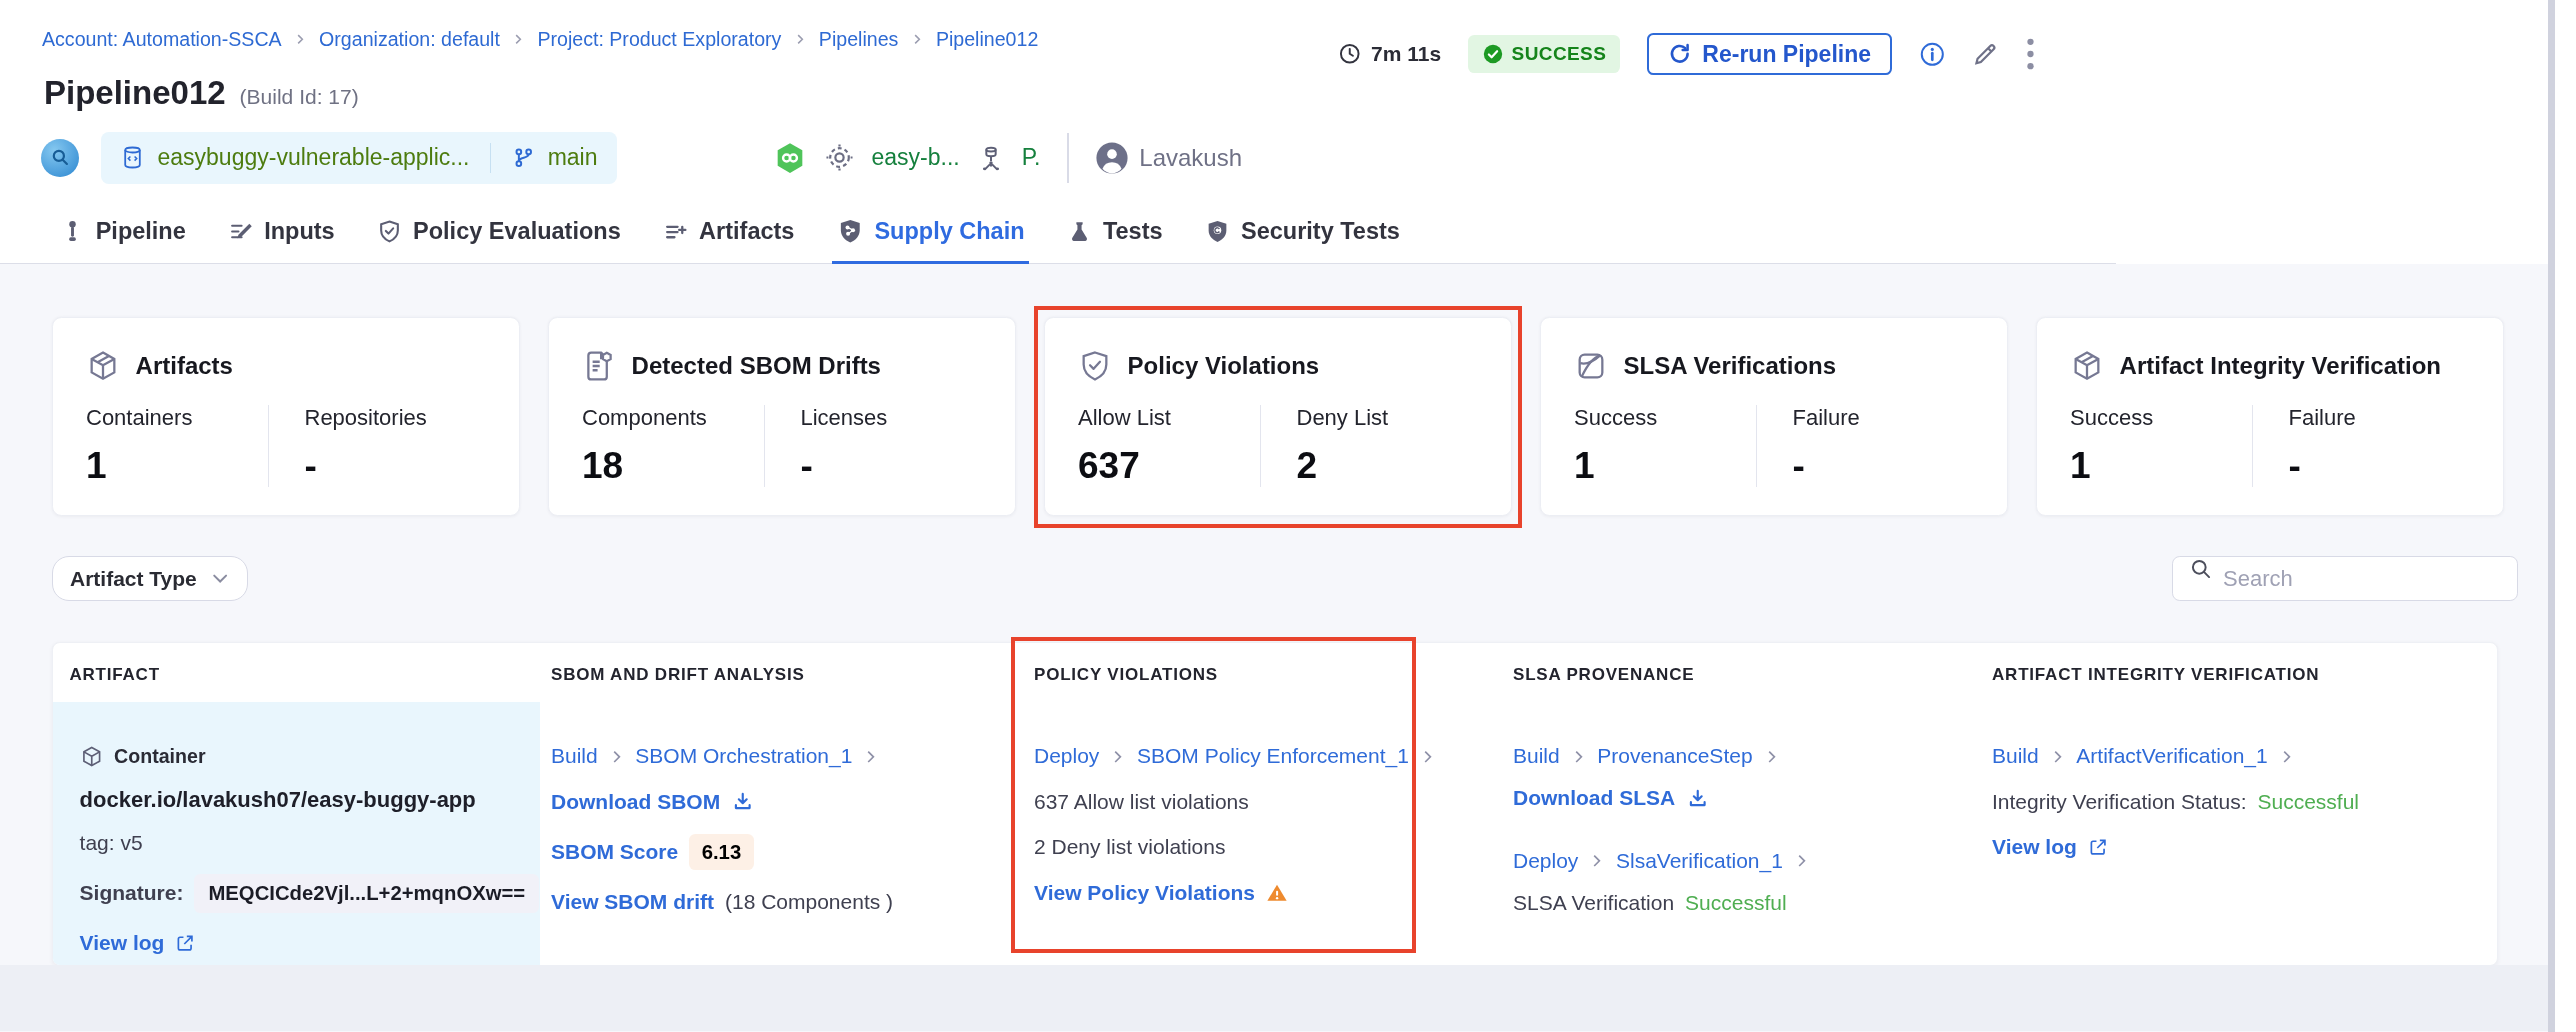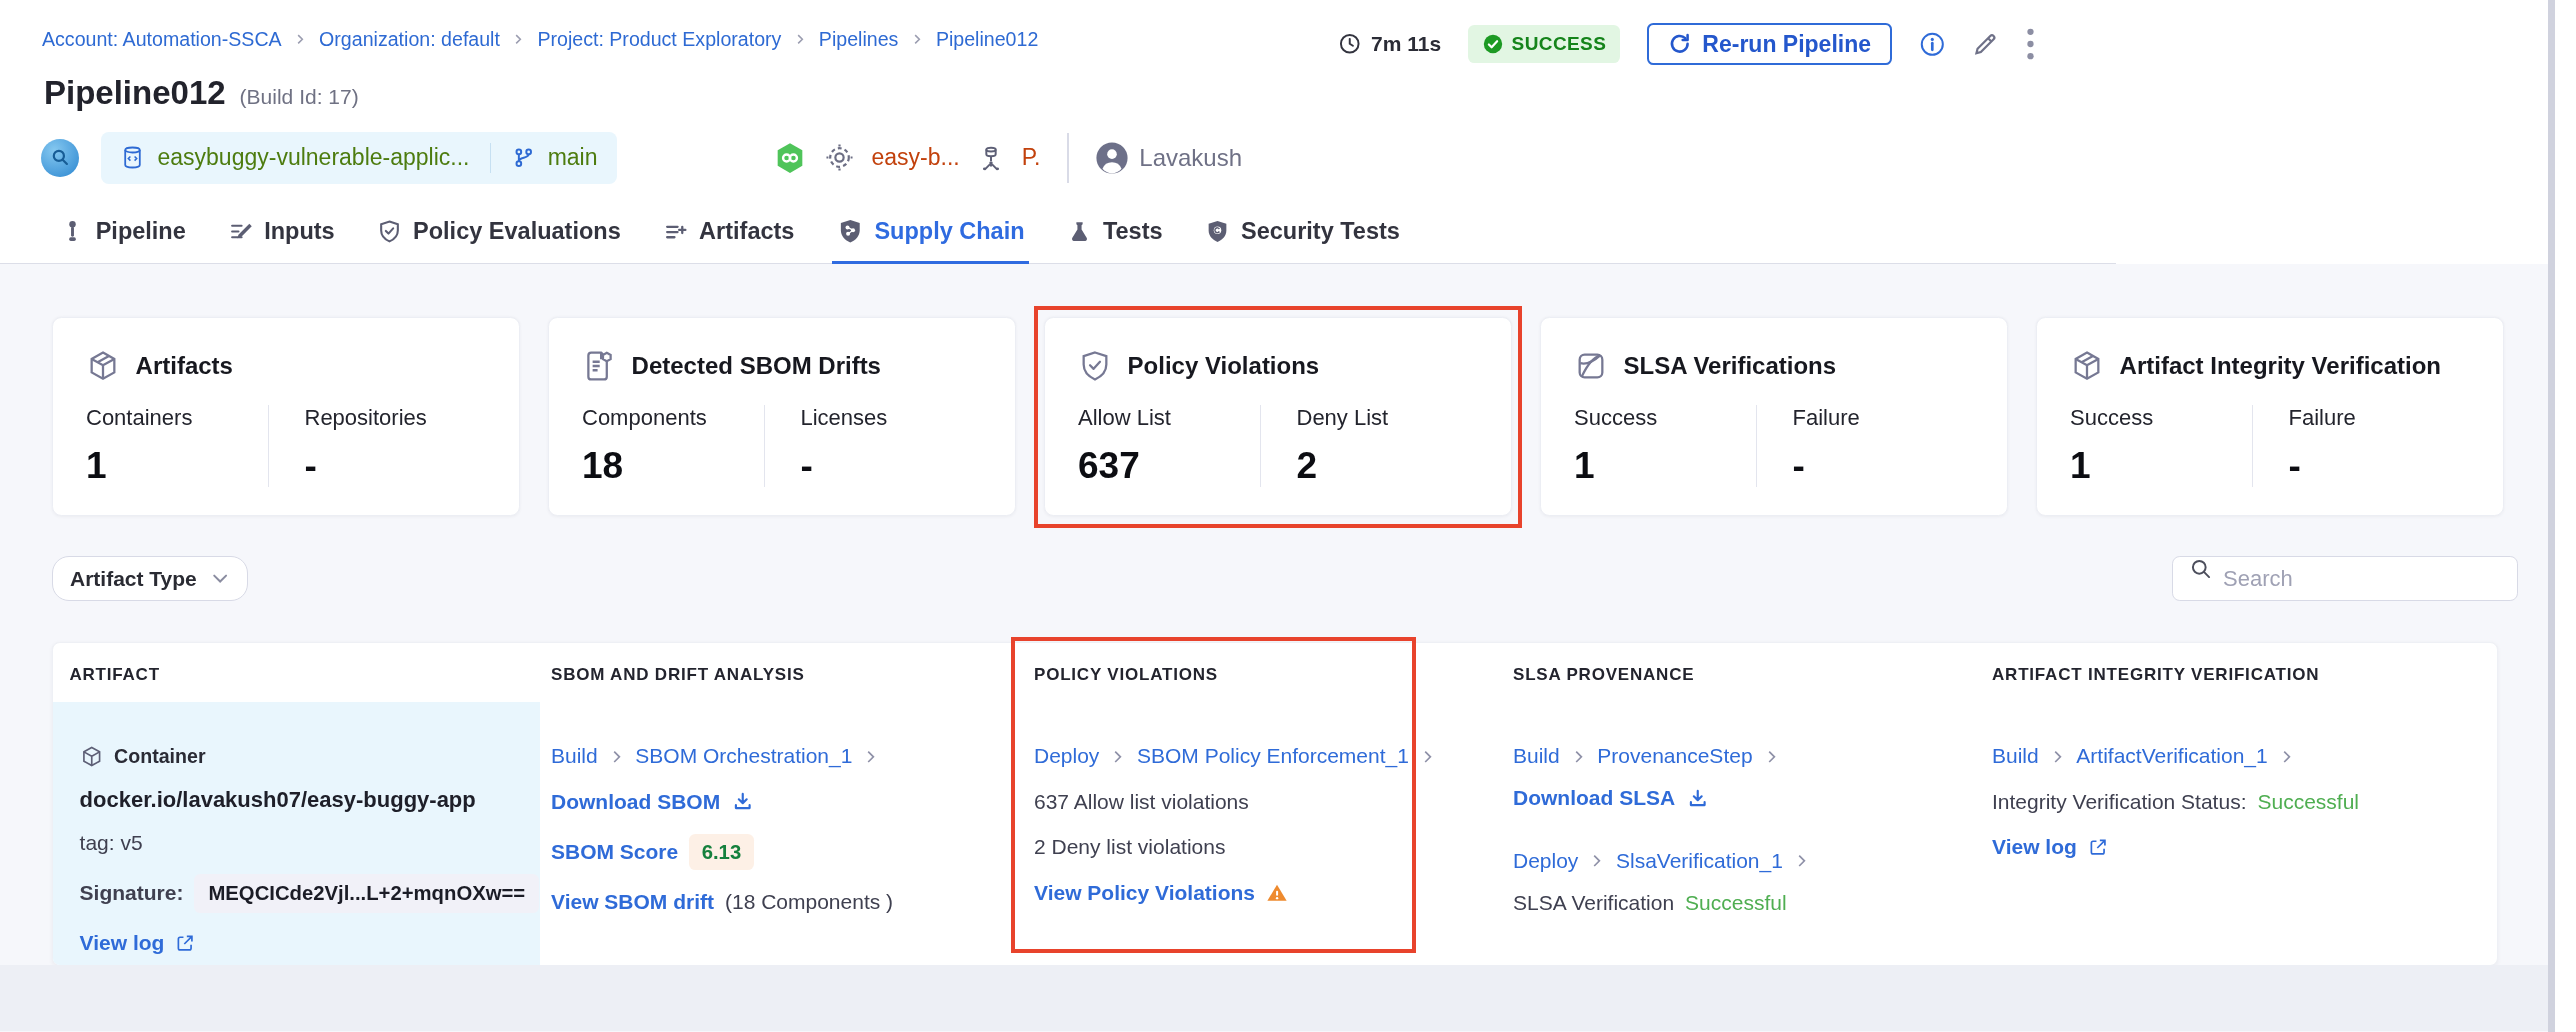--- a/index.html
+++ b/index.html
@@ -12,35 +12,35 @@
     color:#1e1f29;
   }
   svg { display:block; }
 
   
   .topbar { position:absolute; top:0; left:0; width:2116px; height:264px; background:#fff; border-bottom:1.6px solid #dcdee8; }
   .breadcrumb { position:absolute; top:28px; left:42px; display:flex; align-items:center; gap:12.5px; font-size:19.6px; color:#2e6ad3; }
   .breadcrumb a { color:#2e6ad3; text-decoration:none; cursor:pointer; }
   .crumb-sep svg { width:12.5px; height:12.5px; }
 
-  .controls { position:absolute; top:22px; right:80px; display:flex; align-items:center; gap:26.6px; height:44px; }
+  .controls { position:absolute; top:32px; right:80px; display:flex; align-items:center; gap:26.6px; height:44px; }
   .duration { display:flex; align-items:center; gap:9.4px; font-size:21px; font-weight:600; color:#2b2c36; }
   .status-badge { display:flex; align-items:center; gap:7.8px; background:#e2f6e3; color:#15841b; font-weight:700; font-size:19px; letter-spacing:0.4px; padding:7.8px 14px; border-radius:6.3px; }
   .rerun-btn { display:flex; align-items:center; gap:11px; height:42px; padding:0 19px; border:2.3px solid #2f6bd8; border-radius:6.3px; background:#fff; color:#2457cc; font-weight:700; font-size:23px; cursor:pointer; }
   .iconbtn { background:none; border:none; cursor:pointer; }
 
   .title-row { position:absolute; top:74px; left:44px; display:flex; align-items:baseline; gap:14px; }
   .page-title { font-size:33px; font-weight:700; color:#22232c; }
   .build-id { font-size:21px; color:#6f7183; }
 
   .meta-row { position:absolute; top:131px; left:41px; display:flex; align-items:center; height:53px; }
   .trigger-avatar { width:38px; height:38px; border-radius:50%; background:radial-gradient(circle at 35% 30%, #85c8f0, #2b86d0); display:flex; align-items:center; justify-content:center; }
   .repo-pill { margin-left:22px; display:flex; align-items:center; gap:12.5px; background:#e9f6fd; border-radius:7.8px; height:52px; padding:0 19px; font-size:23px; color:#4d7c0f; }
   .pill-divider { width:1.6px; height:30px; background:#c6e0f2; margin:0 7.8px; }
-  .meta-group2 { margin-left:156px; display:flex; align-items:center; gap:17px; font-size:23px; color:#c2410c; }
+  .meta-group2 { margin-left:156px; display:flex; align-items:center; gap:17px; font-size:23px; color:#15803d; }
   .meta-vdivider { width:1.6px; height:50px; background:#d9dbe7; margin:0 26.6px; }
   .user-group { display:flex; align-items:center; gap:10px; font-size:24px; color:#6f7186; }
 
   
   .tabs { position:absolute; bottom:-1.6px; left:55px; display:flex; gap:33px;margin-top:8px; }
   .tab { display:flex; align-items:center; gap:11px; padding:0 4.7px 15.6px; font-size:23.5px; font-weight:600; color:#33343f; border-bottom:4.7px solid transparent; border-radius:1.6px; cursor:pointer; }
   .tab.active { color:#2f6be0; border-bottom-color:#2f6be0; }
 
   
   .content { position:absolute; top:264px; left:0; width:2548px; height:768px; background:#f6f7fb; }
@@ -74,21 +74,21 @@
   .thead > div:first-child { padding-left:16.4px; }
   .trow { margin-top:17px; height:267px; }
   .cell { padding:41px 15.6px 0 11px; display:flex; flex-direction:column; gap:19px; font-size:21px; color:#3f4050; }
   .cell.artifact-cell { background:#e9f6fd; padding-left:26.6px; gap:17px; }
   .line { display:flex; align-items:center; gap:11px; line-height:26.6px; }
   .blue-link { color:#2f6bd8; text-decoration:none; cursor:pointer; }
   .bold-link { font-weight:700; }
   .image-name { font-size:22px; font-weight:700; color:#1e1f29; }
   .container-label { font-size:19.6px; font-weight:600; color:#2a2b35; }
   .sig-pill { background:#f1f1f8; border-radius:6.3px; padding:6.3px 14px; font-size:20.3px; font-weight:700; color:#1b1c26; }
-  .score-badge { background:#fdf0e6; border-radius:6.3px; padding:4.7px 12.5px; font-size:20.3px; font-weight:700; color:#15803d; }
+  .score-badge { background:#fdf0e6; border-radius:6.3px; padding:4.7px 12.5px; font-size:20.3px; font-weight:700; color:#000000; }
   .green { color:#4fae51; }
   .gap-top { margin-top:20.3px; }
   .chev svg { width:15.6px; height:15.6px; }
 </style>
 </head>
 <body>
 
 <div class="topbar">
 
   <div class="breadcrumb">

